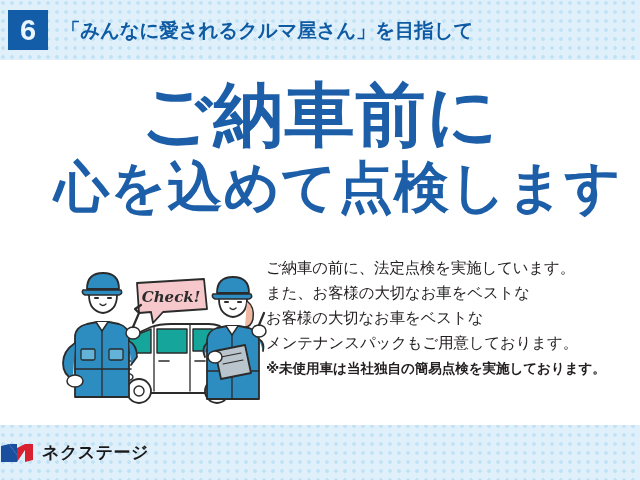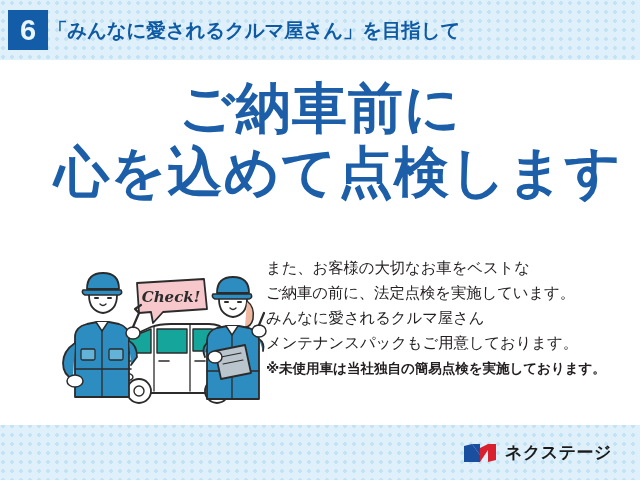--- a/index.html
+++ b/index.html
@@ -43,20 +43,21 @@
     color: #eaf6ff;
     font-size: 29px;
     font-weight: bold;
     display: flex;
     align-items: center;
     justify-content: center;
     line-height: 1;
     letter-spacing: 0;
   }
   #header-title {
+    margin-left: 13px;
     color: #0e5ba4;
     font-size: 19.5px;
     font-weight: bold;
     letter-spacing: -0.2px;
     white-space: nowrap;
   }
 
   
   #panel {
     position: absolute;
@@ -76,21 +77,21 @@
     text-align: center;
     color: #1c5fa8;
     font-weight: bold;
     line-height: 1.02;
     letter-spacing: 1px;
   }
   .headline-line {
     display: block;
     white-space: nowrap;
   }
-  #headline-1 { font-size: 55px; }
+  #headline-1 { font-size: 70px; }
   #headline-2 { font-size: 55px; margin-top: 8px; margin-left: 36px; }
 
   
   #body-copy {
     position: absolute;
     left: 266px;
     top: 196px;
     width: 370px;
     color: #231f20;
     font-size: 15.4px;
@@ -118,21 +119,20 @@
 
   
   #footer {
     position: absolute;
     left: 0;
     top: 425px;
     width: 640px;
     height: 55px;
     display: flex;
     align-items: center;
-    justify-content: flex-end;
     padding-right: 28px;
     box-sizing: border-box;
   }
   #logo {
     display: flex;
     align-items: center;
   }
   #logo-mark { margin-right: 8px; display: block; }
   #logo-text {
     color: #1a1a1a;
@@ -251,23 +251,23 @@
             <path d="M200 74 Q206 78 204 86" fill="#2e8dc0" stroke-width="1.8"></path>
             <ellipse cx="200" cy="66" rx="7" ry="6" fill="#ffffff" stroke-width="1.5"></ellipse>
             <path d="M200 60 L205 48" stroke-width="2.2"></path>
           </g>
 
         </g>
       </svg>
     </div>
 
     <div id="body-copy">
+      <span class="copy-line">ご納車の前に、法定点検を実施しています。</span>
       <span class="copy-line">また、お客様の大切なお車をベストな</span>
-      <span class="copy-line">ご納車の前に、法定点検を実施しています。</span>
-      <span class="copy-line">みんなに愛されるクルマ屋さん</span>
+      <span class="copy-line">お客様の大切なお車をベストな</span>
       <span class="copy-line">メンテナンスパックもご用意しております。</span>
       <span class="note">※未使用車は当社独自の簡易点検を実施しております。</span>
     </div>
 
   </div>
 
   <div id="footer">
     <div id="logo">
       <svg id="logo-mark" width="34" height="22" viewBox="0 0 34 22" xmlns="http://www.w3.org/2000/svg">
         <path d="M1 20 L1 4 L9 2 L17 13 L17 20 L9 20 Z" fill="#1a4fa0"></path>

